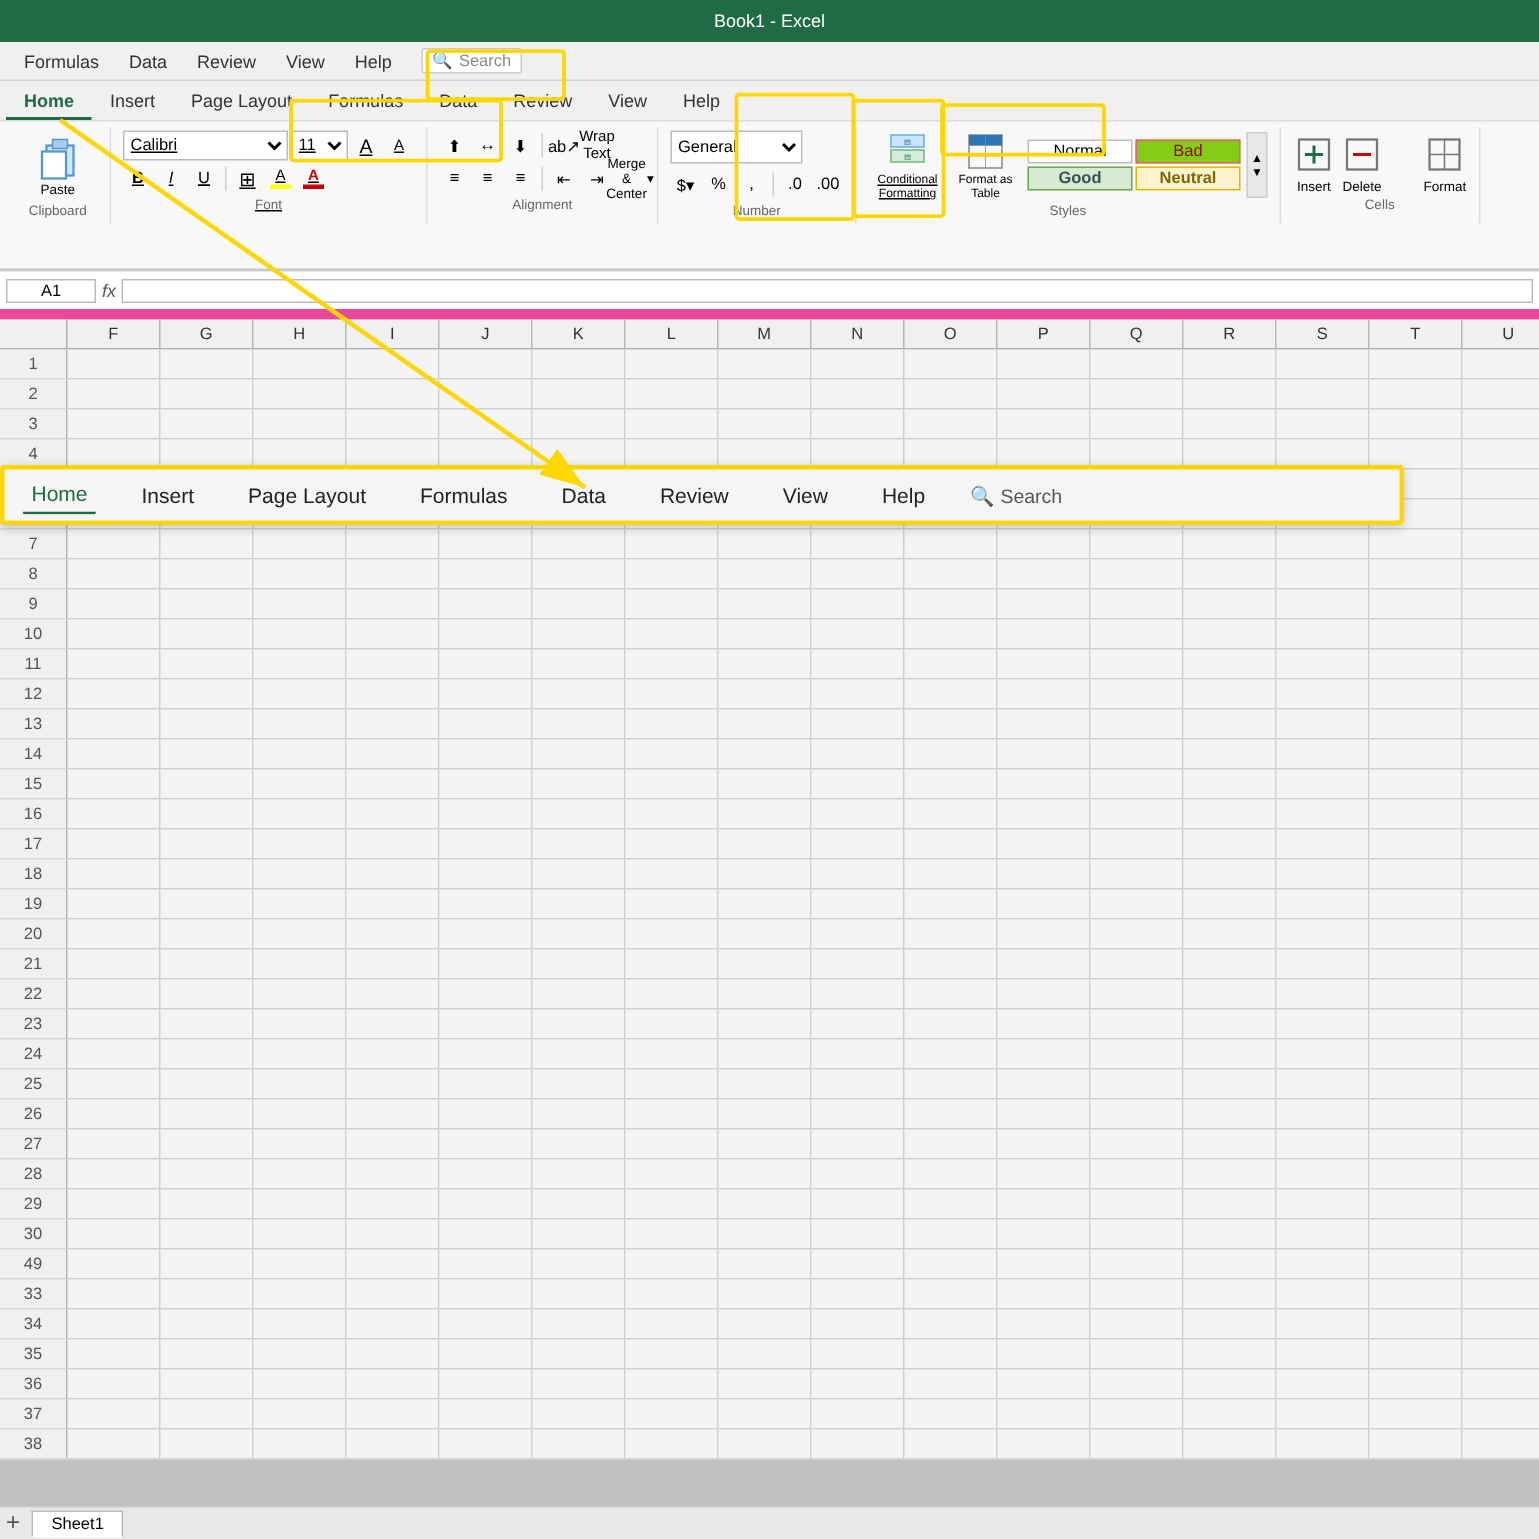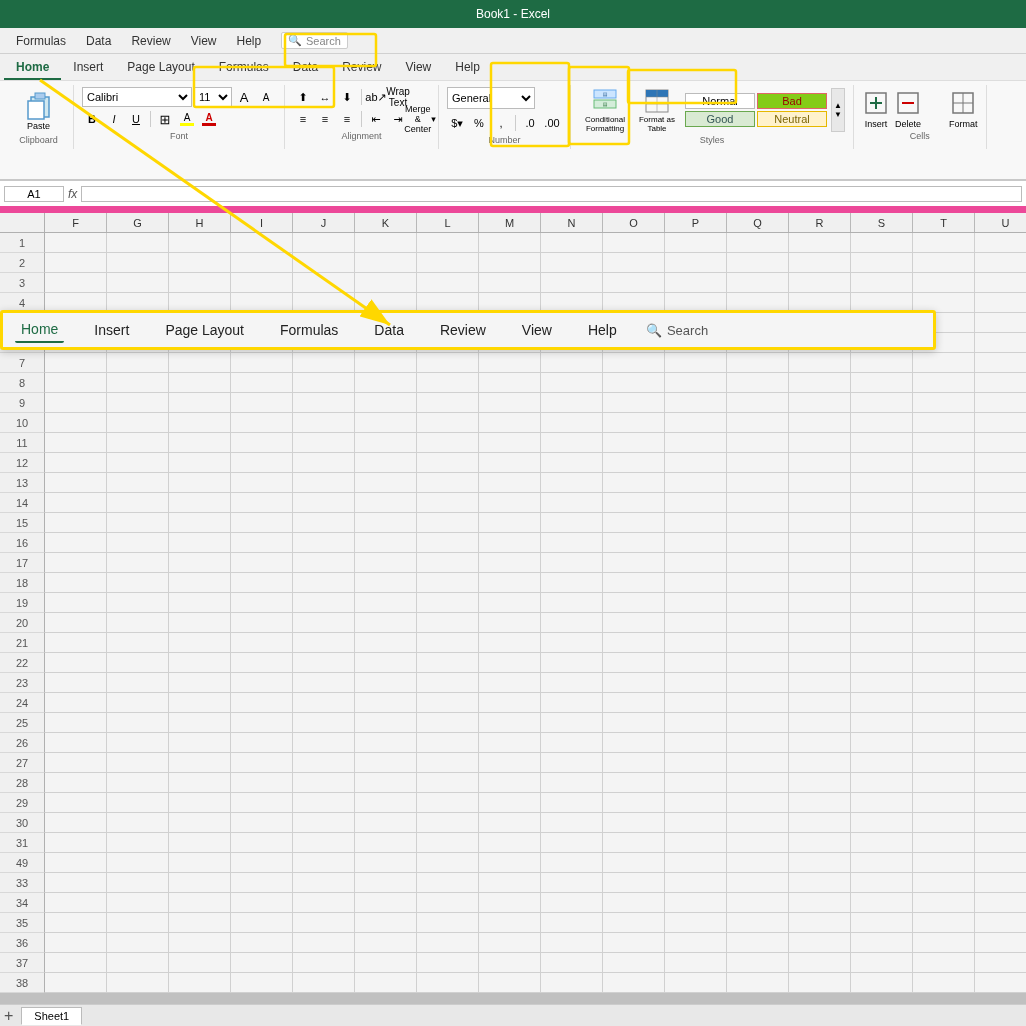--- a/index.html
+++ b/index.html
@@ -402,21 +402,21 @@
               <rect x="6" y="8" width="18" height="20" fill="#d0e8f0" stroke="#5599cc" stroke-width="1.5"></rect>
               <rect x="10" y="4" width="10" height="6" fill="#aaccee" stroke="#5599cc" stroke-width="1"></rect>
               <rect x="3" y="12" width="16" height="18" fill="white" stroke="#5599cc" stroke-width="1.5"></rect>
             </svg>
             <span style="font-size:9px;">Paste</span>
           </div>
         </div>
         <div class="ribbon-group-label">Clipboard</div>
       </div>
 
-      <div class="ribbon-group" style="min-width:160px;">
+      <div class="ribbon-group" style="min-width:160px;text-decoration:underline;">
         <div style="display:flex;flex-direction:column;gap:2px;width:100%;">
           <div class="font-row">
             <select class="font-select">
               <option>Calibri</option>
             </select>
             <select class="font-size-select">
               <option>11</option>
             </select>
             <button class="mini-btn" style="font-size:13px;">A</button>
             <button class="mini-btn" style="font-size:10px;">A</button>
@@ -484,21 +484,21 @@
             <button class="mini-btn">.0</button>
             <button class="mini-btn">.00</button>
           </div>
         </div>
         <div class="ribbon-group-label">Number</div>
       </div>
 
       <div class="ribbon-group" style="min-width:220px;">
         <div style="display:flex;flex-direction:column;gap:2px;width:100%;">
           <div style="display:flex;gap:4px;align-items:center;">
-            <div style="display:flex;flex-direction:column;align-items:center;cursor:pointer;">
+            <div style="display:flex;flex-direction:column;align-items:center;cursor:pointer;text-decoration:underline;">
               <svg width="28" height="28" viewBox="0 0 28 28">
                 <rect x="3" y="3" width="22" height="8" fill="#cce5ff" stroke="#66aaee" stroke-width="1"></rect>
                 <rect x="3" y="13" width="22" height="8" fill="#d4edda" stroke="#66bb77" stroke-width="1"></rect>
                 <text x="14" y="9" text-anchor="middle" font-size="5" fill="#336699">▤</text>
                 <text x="14" y="19" text-anchor="middle" font-size="5" fill="#337744">▤</text>
               </svg>
               <span style="font-size:8px;text-align:center;max-width:52px;">Conditional Formatting</span>
             </div>
             <div style="display:flex;flex-direction:column;align-items:center;cursor:pointer;">
               <svg width="28" height="28" viewBox="0 0 28 28">
@@ -508,21 +508,21 @@
                 <line x1="3" y1="17" x2="25" y2="17" stroke="#888" stroke-width="0.5"></line>
                 <line x1="14" y1="3" x2="14" y2="25" stroke="#888" stroke-width="0.5"></line>
               </svg>
               <span style="font-size:8px;text-align:center;max-width:44px;">Format as Table</span>
             </div>
             <div style="display:flex;flex-direction:column;gap:2px;margin-left:2px;">
               <div style="display:flex;gap:2px;">
                 <div class="style-box-normal">Normal</div>
                 <div class="style-box-bad">Bad</div>
               </div>
-              <div style="display:flex;gap:2px;">
+              <div style="display:flex;gap:2px;font-weight:bold;">
                 <div class="style-box-good">Good</div>
                 <div class="style-box-neutral">Neutral</div>
               </div>
             </div>
             <div class="styles-scroller">
               <div style="text-align:center;font-size:8px;">▲</div>
               <div style="text-align:center;font-size:8px;">▼</div>
             </div>
           </div>
         </div>
@@ -1154,39 +1154,20 @@
           <div class="cell"></div>
           <div class="cell"></div>
           <div class="cell"></div>
           <div class="cell"></div>
           <div class="cell"></div>
           <div class="cell"></div>
           <div class="cell"></div>
           <div class="cell"></div>
         </div>
         <div class="grid-row">
-          <div class="row-num">31</div>
-          <div class="cell"></div>
-          <div class="cell"></div>
-          <div class="cell"></div>
-          <div class="cell"></div>
-          <div class="cell"></div>
-          <div class="cell"></div>
-          <div class="cell"></div>
-          <div class="cell"></div>
-          <div class="cell"></div>
-          <div class="cell"></div>
-          <div class="cell"></div>
-          <div class="cell"></div>
-          <div class="cell"></div>
-          <div class="cell"></div>
-          <div class="cell"></div>
-          <div class="cell"></div>
-        </div>
-        <div class="grid-row">
           <div class="row-num">49</div>
           <div class="cell"></div>
           <div class="cell"></div>
           <div class="cell"></div>
           <div class="cell"></div>
           <div class="cell"></div>
           <div class="cell"></div>
           <div class="cell"></div>
           <div class="cell"></div>
           <div class="cell"></div>

